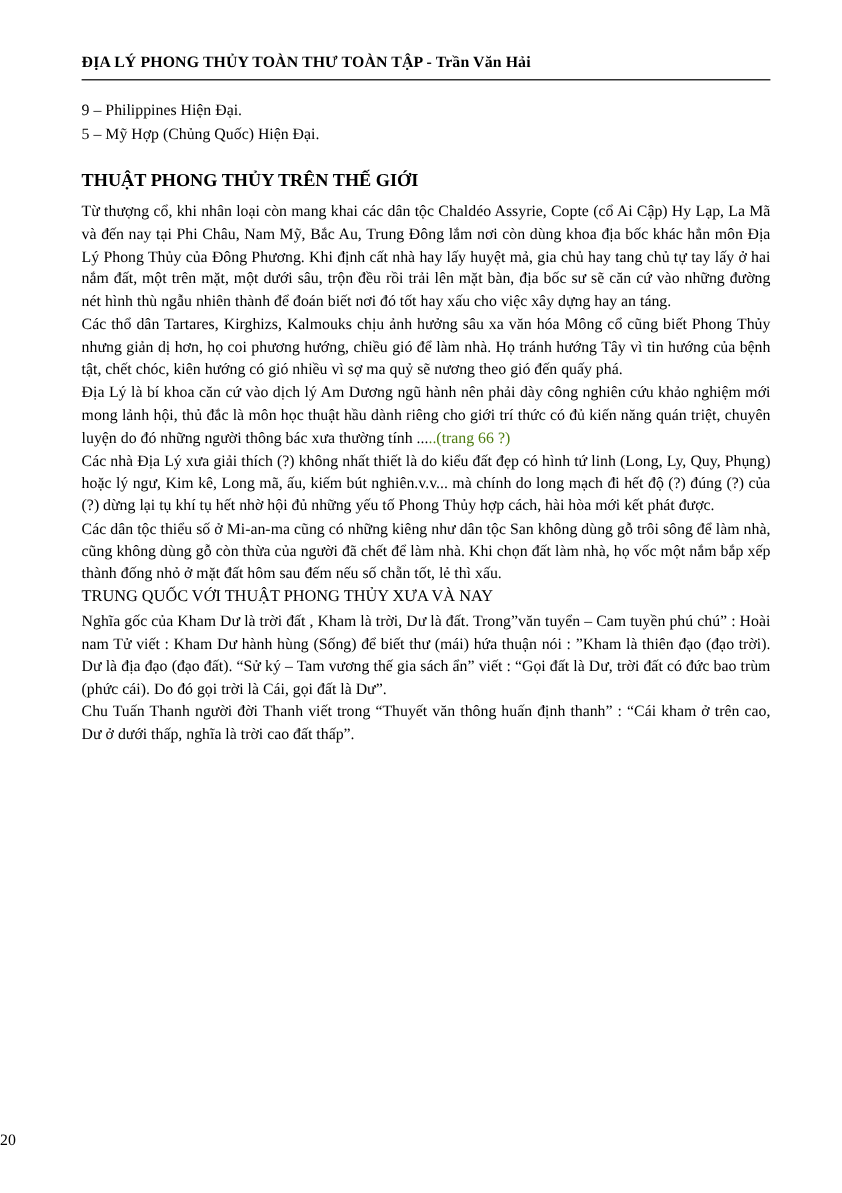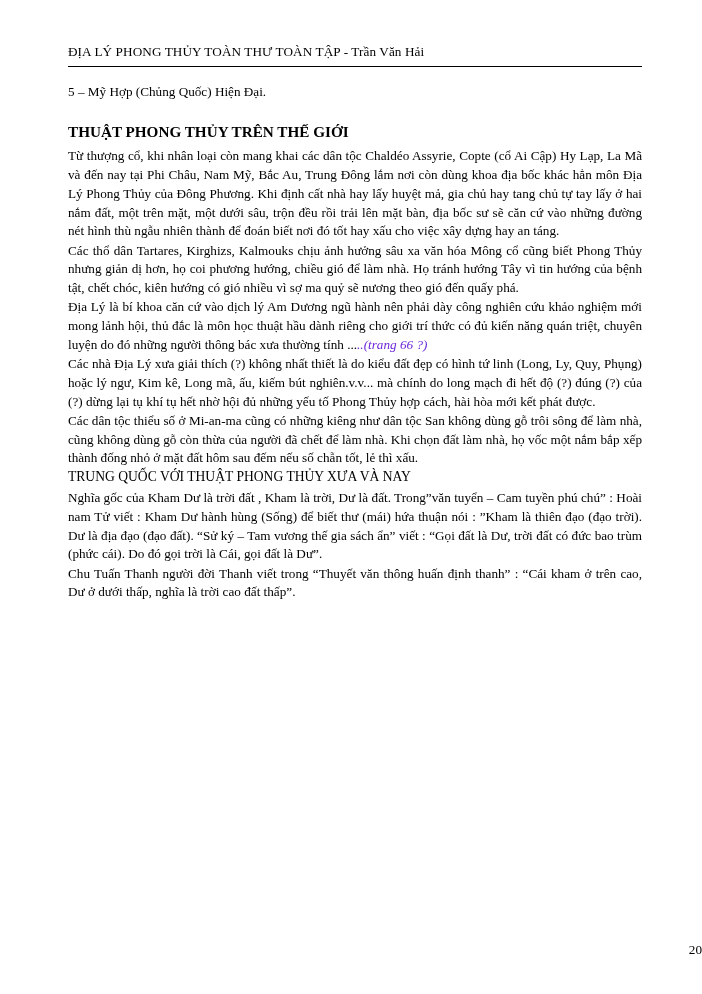--- a/index.html
+++ b/index.html
@@ -19,21 +19,21 @@
     position: absolute;
     left: 0;
     top: 0;
     width: 702px;
     height: 994px;
     box-sizing: border-box;
     padding: 44px 60px 0 68px;
   }
   .header {
     font-size: 13.2px;
-    font-weight: normal;
+    font-weight: bold;
     letter-spacing: 0.1px;
     white-space: nowrap;
     padding-bottom: 6px;
   }
   .rule {
     border-bottom: 1px solid #000;
     margin-bottom: 16px;
   }
   .body-text {
     font-size: 13.2px;
@@ -55,42 +55,42 @@
   .sub-title {
     font-size: 13.6px;
     margin: 0 0 3px 0;
     line-height: 1.3;
   }
   p.para {
     margin: 0 0 0.5px 0;
     text-indent: 0;
   }
   .pink {
-    color: #6d28d9;
-    font-style: italic;
+    color: #4d7c0f;
   }
   .footer {
     position: absolute;
     left: 0;
     bottom: 36px;
     width: 702px;
-    text-align: right;
+    text-align: left;
     font-size: 13.2px;
   }
 </style>
 </head>
 <body>
 
 <div class="page">
 
   <div class="header">ĐỊA LÝ PHONG THỦY TOÀN THƯ  TOÀN TẬP -  Trần Văn Hải</div>
   <div class="rule"></div>
 
   <div class="body-text">
 
+    <div class="line-item">9 – Philippines Hiện Đại.</div>
     <div class="line-item">5 – Mỹ Hợp (Chủng Quốc) Hiện Đại.</div>
 
     <div class="sect-title">THUẬT PHONG THỦY TRÊN THẾ GIỚI</div>
 
     <p class="para">Từ thượng cổ, khi nhân loại còn mang khai các dân tộc Chaldéo Assyrie, Copte (cổ Ai Cập) Hy Lạp, La Mã và đến nay tại Phi Châu, Nam Mỹ, Bắc Au, Trung Đông lắm nơi còn dùng khoa địa bốc khác hẳn môn Địa Lý Phong Thủy của Đông Phương. Khi định cất nhà hay lấy huyệt mả, gia chủ hay tang chủ tự tay lấy ở hai nắm đất, một trên mặt, một dưới sâu, trộn đều rồi trải lên mặt bàn, địa bốc sư sẽ căn cứ vào những đường nét hình thù ngẫu nhiên thành để đoán biết nơi đó tốt hay xấu cho việc xây dựng hay an táng.</p>
     <p class="para">Các thổ dân Tartares, Kirghizs, Kalmouks chịu ảnh hưởng sâu xa văn hóa Mông cổ cũng biết Phong Thủy nhưng giản dị hơn, họ coi phương hướng, chiều gió để làm nhà. Họ tránh hướng Tây vì tin hướng của bệnh tật, chết chóc, kiên hướng có gió nhiều vì sợ ma quỷ sẽ nương theo gió đến quấy phá.</p>
     <p class="para"><span>Địa Lý là bí khoa căn cứ vào dịch lý Am Dương ngũ hành nên phải dày công nghiên cứu khảo nghiệm mới mong lảnh hội, thủ đắc là môn học thuật hầu dành riêng cho giới trí thức có đủ kiến năng quán triệt, chuyên luyện do đó những người thông bác xưa thường tính ...</span><span class="pink">..(trang 66 ?)</span></p>
     <p class="para">Các nhà Địa Lý xưa giải thích (?) không nhất thiết là do kiểu đất đẹp có hình tứ linh (Long, Ly, Quy, Phụng) hoặc lý ngư, Kim kê, Long mã, ấu, kiếm bút nghiên.v.v... mà chính do long mạch đi hết độ (?) đúng (?) của (?) dừng lại tụ khí tụ hết nhờ hội đủ những yếu tố Phong Thủy hợp cách, hài hòa mới kết phát được.</p>
     <p class="para">Các dân tộc thiểu số ở Mi-an-ma cũng có những kiêng như dân tộc San không dùng gỗ trôi sông để làm nhà, cũng không dùng gỗ còn thừa của người đã chết để làm nhà. Khi chọn đất làm nhà, họ vốc một nắm bắp xếp thành đống nhỏ ở mặt đất hôm sau đếm nếu số chẵn tốt, lẻ thì xấu.</p>
 

